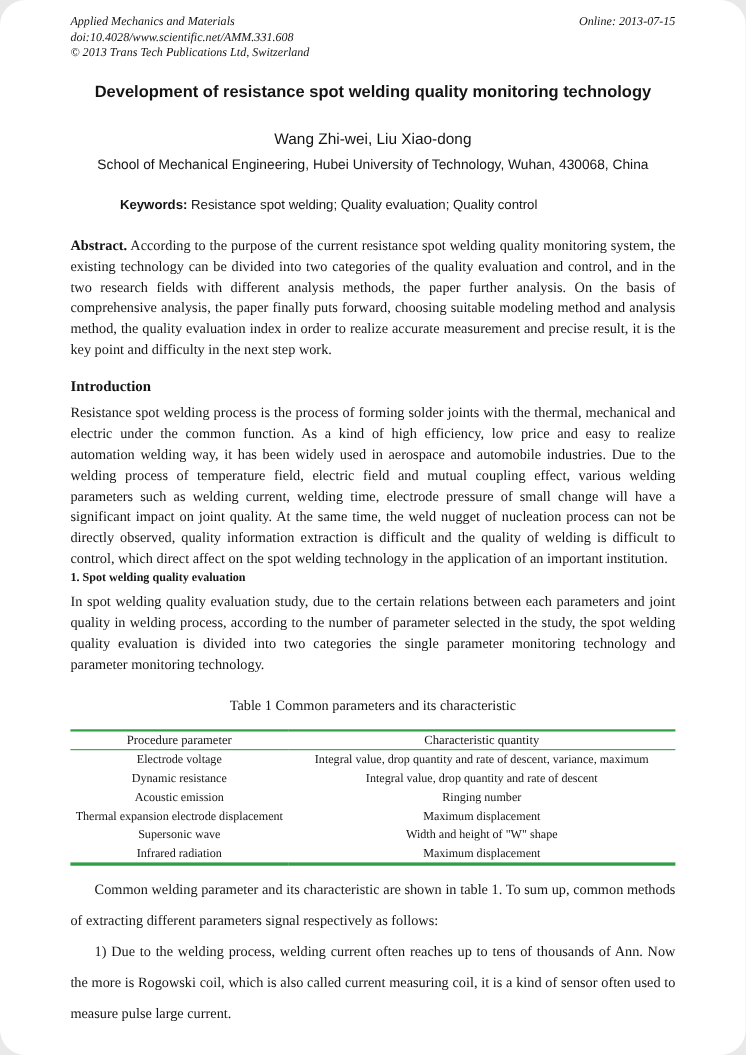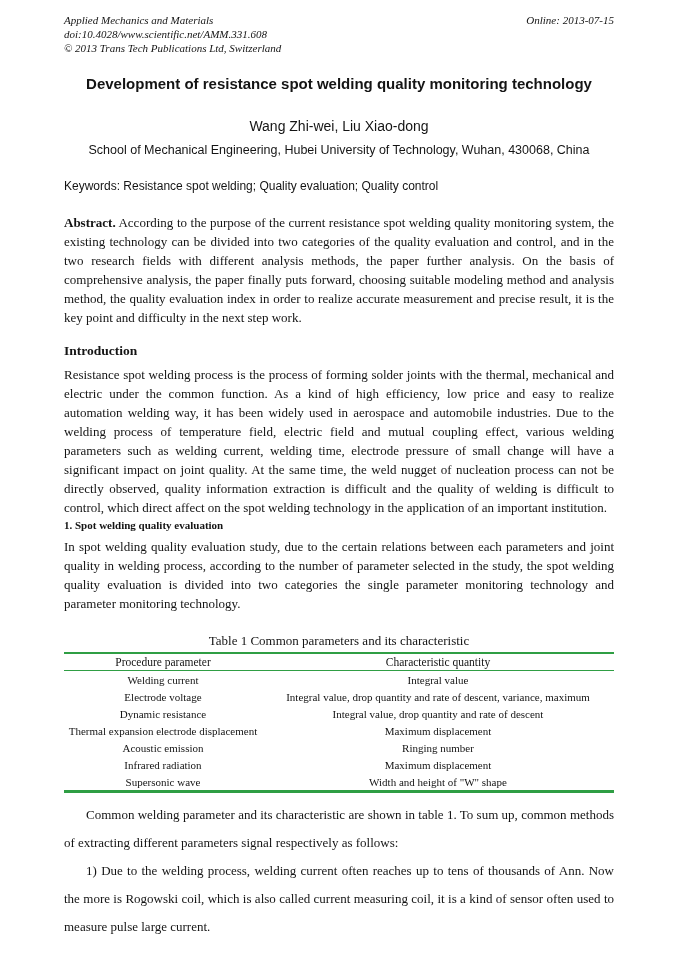--- a/index.html
+++ b/index.html
@@ -1,40 +1,40 @@
 <!DOCTYPE html>
 <html style="--rule: #2f9e44;"><head>
 <meta charset="utf-8">
 <style>
   * { margin:0; padding:0; box-sizing:border-box; }
   html, body { background:#e9e9e9; }
   .page {
     width:678px; height:959px; margin:0 auto; background:#ffffff;
     padding:14px 64px 0 64px; overflow:hidden; position:relative;
-    font-family:"Liberation Serif", serif; color:#141414;
+    font-family:"Liberation Serif", serif; color:#141414;border-radius:23px;
   }
   .head { display:flex; justify-content:space-between; align-items:flex-start;
           font-style:italic; font-size:11px; line-height:1.25; }
   .head-left div { white-space:nowrap; }
   .head-right { white-space:nowrap; }
   .title { margin-top:20px; text-align:center; font-family:"Liberation Sans", sans-serif;
            font-weight:bold; font-size:15px; line-height:1.25; }
   .authors { margin-top:24px; text-align:center; font-family:"Liberation Sans", sans-serif;
              font-size:14px; }
   .affiliation { margin-top:9px; text-align:center; font-family:"Liberation Sans", sans-serif;
                  font-size:12.5px; }
   .keywords { margin-top:22px; font-family:"Liberation Sans", sans-serif; font-size:12px; }
-  .keywords .kw-label { font-weight:normal; }
+  .keywords .kw-label { font-weight:bold;margin-left:45px; }
   .abstract { margin-top:20px; font-size:13px; line-height:19px; text-align:justify; }
   .abstract .abs-label { font-weight:bold; }
   .sec-heading { margin-top:16px; font-size:13.5px; font-weight:bold; }
   .body-p { margin-top:6px; font-size:13px; line-height:19px; text-align:justify; }
   .sub-heading { margin-top:2px; font-size:11px; font-weight:bold; }
   .tbl-caption { margin-top:20px; text-align:center; font-size:13px; }
-  table.t1 { width:100%; margin-top:3px; border-collapse:collapse; font-size:11px;
+  table.t1 { width:100%; margin-top:14px; border-collapse:collapse; font-size:11px;
              border-top:2px solid var(--rule,#2f9e44);
              border-bottom:3px solid var(--rule,#2f9e44); }
   .t1 th { font-weight:normal; font-size:11.5px; text-align:center;
            border-bottom:1.5px solid var(--rule,#2f9e44); padding:2px; }
   .t1 td { text-align:center; padding:2.5px 2px; vertical-align:middle; }
   .t1 .col-proc { width:36%; }
   .t1 .col-char { width:64%; }
   .after-p { margin-top:8px; font-size:13px; line-height:28px; text-align:justify;
              text-indent:22px; }
   .after-p.tight { margin-top:0; }
@@ -75,46 +75,42 @@
 
   <table class="t1">
     <thead>
       <tr>
         <th class="col-proc">Procedure parameter</th>
         <th class="col-char">Characteristic quantity</th>
       </tr>
     </thead>
     <tbody>
       <tr>
-        <td>Welding current</td>
-        <td>Integral value</td>
-      </tr>
-      <tr>
         <td>Electrode voltage</td>
         <td>Integral value, drop quantity and rate of descent, variance, maximum</td>
       </tr>
       <tr>
         <td>Dynamic resistance</td>
         <td>Integral value, drop quantity and rate of descent</td>
       </tr>
       <tr>
-        <td>Thermal expansion electrode displacement</td>
-        <td>Maximum displacement</td>
-      </tr>
-      <tr>
         <td>Acoustic emission</td>
         <td>Ringing number</td>
       </tr>
       <tr>
-        <td>Infrared radiation</td>
+        <td>Thermal expansion electrode displacement</td>
         <td>Maximum displacement</td>
       </tr>
       <tr>
         <td>Supersonic wave</td>
         <td>Width and height of "W" shape</td>
+      </tr>
+      <tr>
+        <td>Infrared radiation</td>
+        <td>Maximum displacement</td>
       </tr>
     </tbody>
   </table>
 
   <p class="after-p">Common welding parameter and its characteristic are shown in table 1. To sum up, common methods of extracting different parameters signal respectively as follows:</p>
   <p class="after-p tight">1) Due to the welding process, welding current often reaches up to tens of thousands of Ann. Now the more is Rogowski coil, which is also called current measuring coil, it is a kind of sensor often used to measure pulse large current.</p>
 
 </div>
 
 </body></html>

